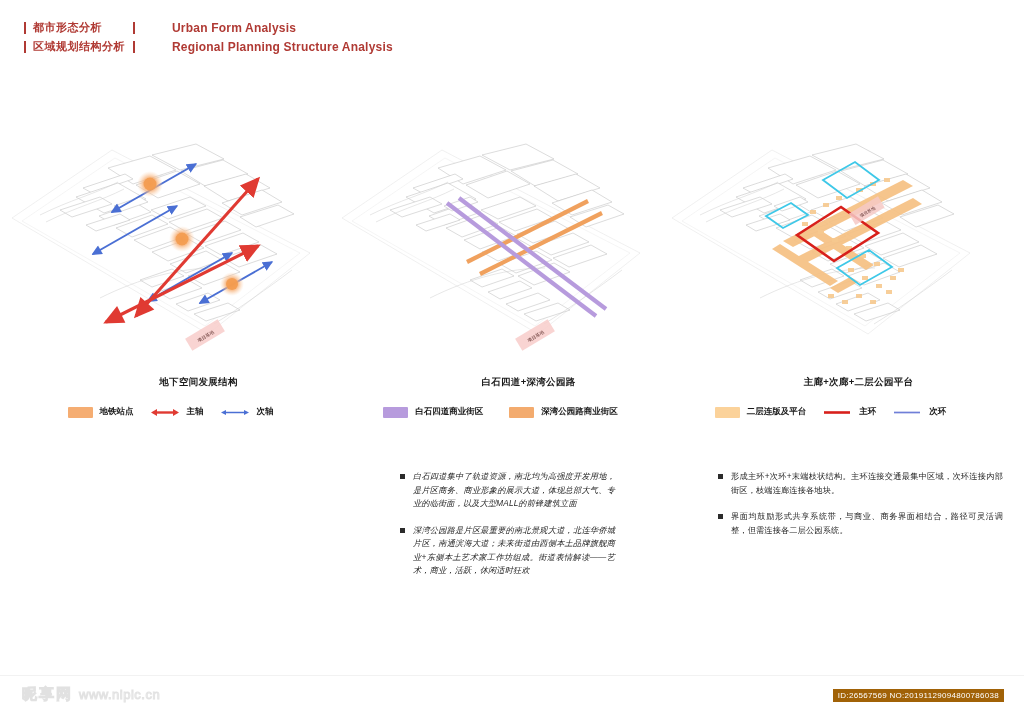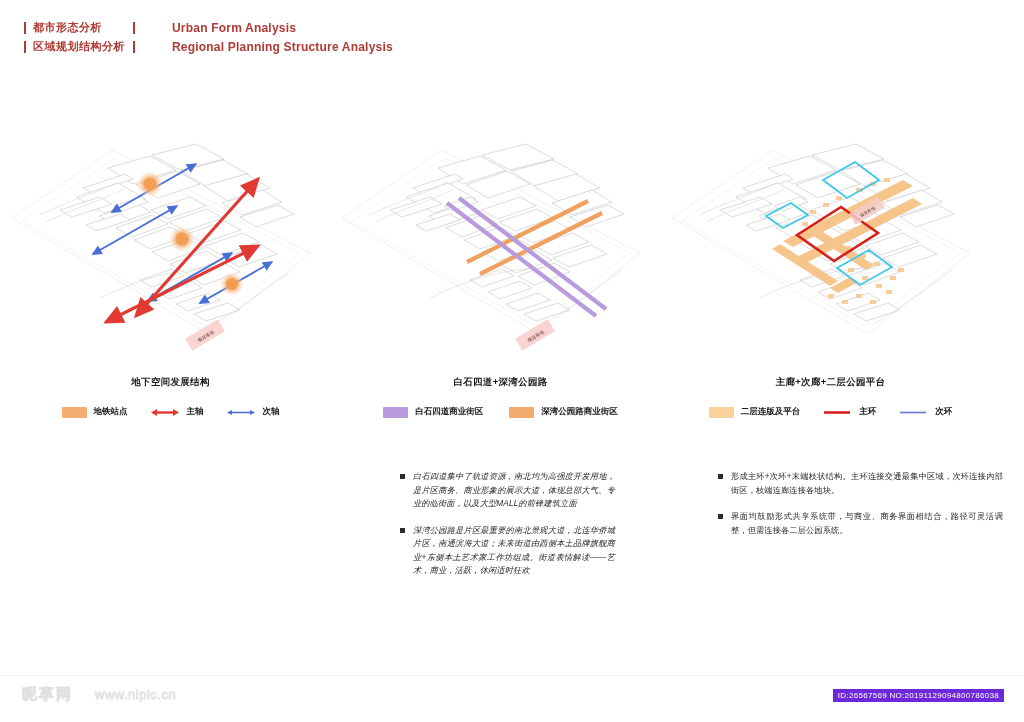--- a/index.html
+++ b/index.html
@@ -32,27 +32,27 @@
   .panels{position:absolute;left:0;top:118px;width:1024px;height:330px;}
   .panel{position:absolute;top:0;width:341px;height:330px;}
   .panel.p1{left:0;}
   .panel.p2{left:330px;}
   .panel.p3{left:660px;}
   .figure{position:absolute;left:0;top:0;width:341px;height:255px;}
   .figure svg{display:block;width:341px;height:255px;}
 
   .panel-title{
     position:absolute;top:258px;left:0;width:341px;text-align:center;
-    font-size:9.5px;font-weight:bold;color:#1a1a1a;letter-spacing:.3px;
+    font-size:9.5px;font-weight:bold;color:#1a1a1a;letter-spacing:.3px;padding-left:28px;
   }
 
   
   .legend{
     position:absolute;top:288px;left:0;width:341px;
-    display:flex;justify-content:center;align-items:center;gap:22px;
+    display:flex;justify-content:center;align-items:center;gap:16px;
   }
   .legend.wide{gap:26px;}
   .leg-item{display:flex;align-items:center;gap:7px;}
   .swatch{width:25px;height:11px;display:block;flex:none;border-radius:1px;}
   .leg-label{font-size:8.5px;font-weight:bold;color:#1a1a1a;white-space:nowrap;}
   .leg-arrow{width:30px;height:11px;flex:none;display:block;}
   .leg-line{width:30px;height:11px;flex:none;display:block;}
 
   
   .texts{position:absolute;left:0;top:470px;width:1024px;height:180px;}
@@ -65,30 +65,30 @@
     width:5px;height:5px;background:#2b2b2b;flex:none;
     margin-top:4px;margin-right:8px;
   }
   .btext{
     font-size:8.2px;line-height:1.65;color:#262626;
     text-align:justify;letter-spacing:.15px;
   }
 
   
   .wm-left{
-    position:absolute;left:22px;bottom:18px;display:flex;align-items:center;gap:22px;
+    position:absolute;left:22px;bottom:18px;display:flex;align-items:center;gap:6px;
     opacity:.55;
   }
   .wm-logo{
     font-size:15px;font-weight:bold;color:#fff;letter-spacing:2px;
     -webkit-text-stroke:1px #c9c9c9;text-stroke:1px #c9c9c9;
   }
   .wm-url{font-size:13px;color:#fff;-webkit-text-stroke:1px #cccccc;letter-spacing:.5px;}
   .wm-right{
-    position:absolute;right:20px;bottom:20px;background:#6d28d9;color:#ffffff;
+    position:absolute;right:20px;bottom:20px;background:#a16207;color:#ffffff;
     font-size:8px;padding:2px 5px;letter-spacing:.3px;
   }
   .hairline{position:absolute;left:0;right:0;bottom:46px;height:1px;background:#f2f2f2;}
 </style>
 </head>
 <body>
 
 <div class="board">
 
   <div class="header">

